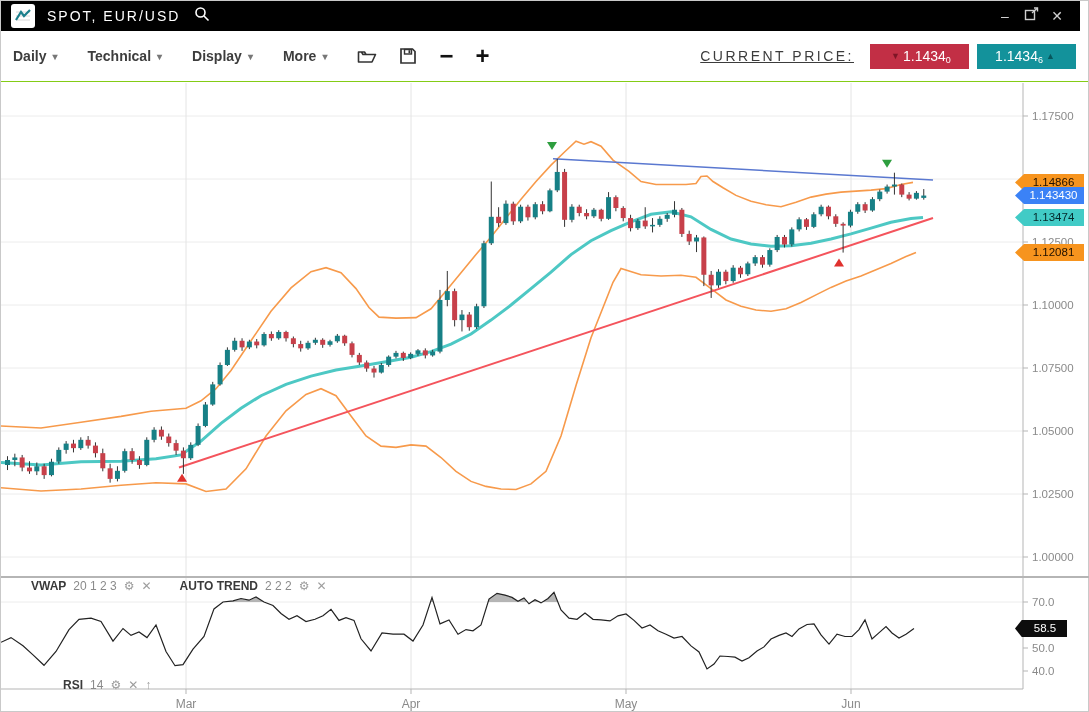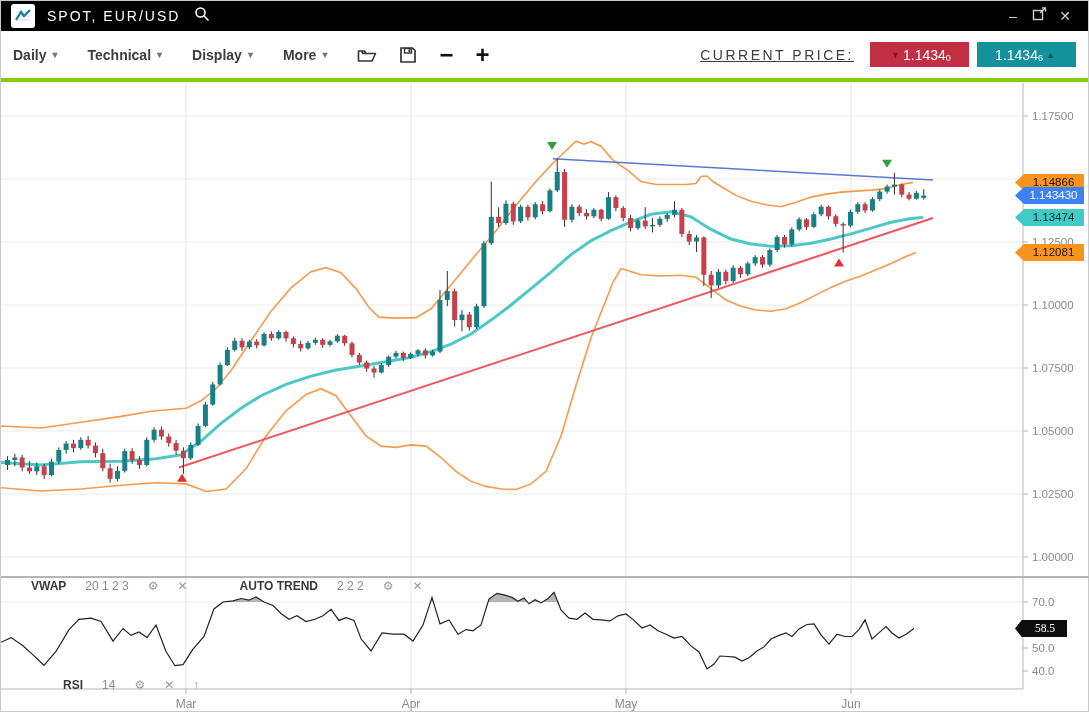--- a/index.html
+++ b/index.html
@@ -1,48 +1,48 @@
 <!DOCTYPE html>
 <html><head>
 <meta charset="utf-8">
 <style>
   * { margin:0; padding:0; box-sizing:border-box; }
   html,body { width:1089px; height:712px; overflow:hidden; background:#fff;
     font-family:"Liberation Sans", sans-serif; }
   .window { position:relative; width:1089px; height:712px; background:#fff; border:1px solid #c9c9c9; }
   
-  .titlebar { position:absolute; top:0; left:0; right:0; height:30px; background:#000;
+  .titlebar { position:absolute; top:0; left:0; right:8px; height:30px; background:#000;
     display:flex; align-items:center; padding:0 10px; }
   .logo { width:24px; height:24px; background:#fff; border-radius:3px; margin-right:12px;
     display:flex; align-items:center; justify-content:center; }
   .title { color:#fff; font-size:14px; letter-spacing:2px; }
   .search { margin-left:14px; cursor:pointer; }
   .tb-spacer { flex:1; }
   .winbtn { color:#cfcfcf; width:26px; text-align:center; font-size:14px; cursor:pointer; }
   
   .toolbar { position:absolute; top:30px; left:0; right:0; height:51px; background:#fff;
-    border-bottom:4px solid #84cc16; display:flex; align-items:center; padding:0 12px; }
+    border-bottom:1px solid #84cc16; display:flex; align-items:center; padding:0 12px; }
   .menu { display:flex; align-items:center; gap:6px; margin-right:30px; cursor:pointer;
     font-size:14px; font-weight:700; color:#3d3d3d; }
   .caret { color:#777; font-size:10px; }
   .toolicon { margin-right:22px; cursor:pointer; display:flex; align-items:center; }
   .zoomtxt { font-size:24px; font-weight:700; color:#111; margin-right:22px; cursor:pointer; line-height:20px; }
   .cp-label { font-size:14px; color:#3c3c3c; letter-spacing:2.5px; margin-right:8px;text-decoration:underline; }
   .pricebadge { width:99px; height:25px; display:flex; align-items:center; justify-content:center;
     color:#fff; font-size:14px; margin-left:8px; }
   .pb-red { background:#C22F45; }
   .pb-teal { background:#13929B; }
   .pb-sub { font-size:9px; align-self:flex-end; margin-bottom:4px; }
   .pb-arrow { font-size:9px; margin:0 3px; }
   .pb-red .pb-arrow { color:#7e1526; }
   .pb-teal .pb-arrow { color:#07565c; }
   
   .chart-region { position:absolute; top:82px; left:0; width:1089px; height:704px; }
   #chart-svg { position:absolute; top:0; left:0; }
-  .ind-row { position:absolute; display:flex; align-items:center; gap:19px; font-size:12px; color:#8a8a8a; }
+  .ind-row { position:absolute; display:flex; align-items:center; gap:7px; font-size:12px; color:#8a8a8a; }
   .ind-name { font-weight:700; color:#3a3a3a; }
   .ind-icon { color:#9c9c9c; font-size:12px; cursor:pointer; }
   .flag { position:absolute; left:1014px; width:69px; height:17px; line-height:17px;
     font-size:11.5px; text-align:center; padding-left:8px;
     clip-path:polygon(0 50%, 13% 0, 100% 0, 100% 100%, 13% 100%); }
 </style>
 </head>
 <body>
 
 <div class="window">
@@ -464,15 +464,15 @@
       <span class="ind-name">RSI</span>
       <span>14</span>
       <span class="ind-icon">⚙</span>
       <span class="ind-icon">✕</span>
       <span class="ind-icon">↑</span>
     </div>
   <div class="flag" style="background: rgb(247, 148, 30); color: rgb(31, 16, 0); top: 90.8768px; text-decoration: underline;">1.14866</div>
       <div class="flag" style="background: #3b82f6; color: rgb(255, 255, 255); top: 104.056px;">1.143430</div>
       <div class="flag" style="background: rgb(65, 203, 198); color: rgb(4, 40, 42); top: 125.955px;">1.13474</div>
       <div class="flag" style="background: rgb(247, 148, 30); color: rgb(31, 16, 0); top: 161.059px;">1.12081</div>
-      <div class="flag" style="background: rgb(13, 13, 13); color: rgb(255, 255, 255); width: 52px; top: 536.95px; font-family: Liberation Serif, serif;">58.5</div>
+      <div class="flag" style="background: rgb(13, 13, 13); color: rgb(255, 255, 255); width: 52px; top: 536.95px;">58.5</div>
     </div>
 </div>
 
 </body></html>

